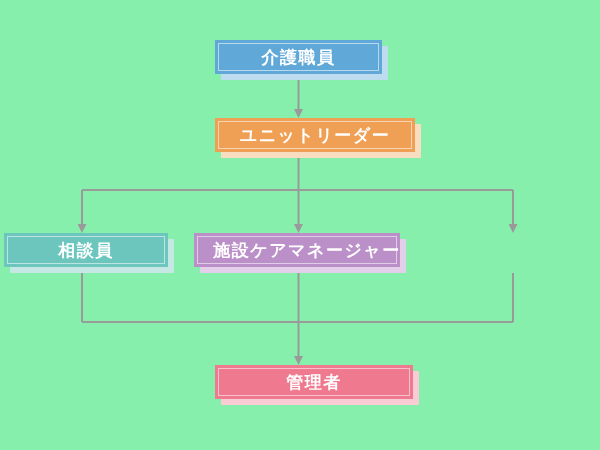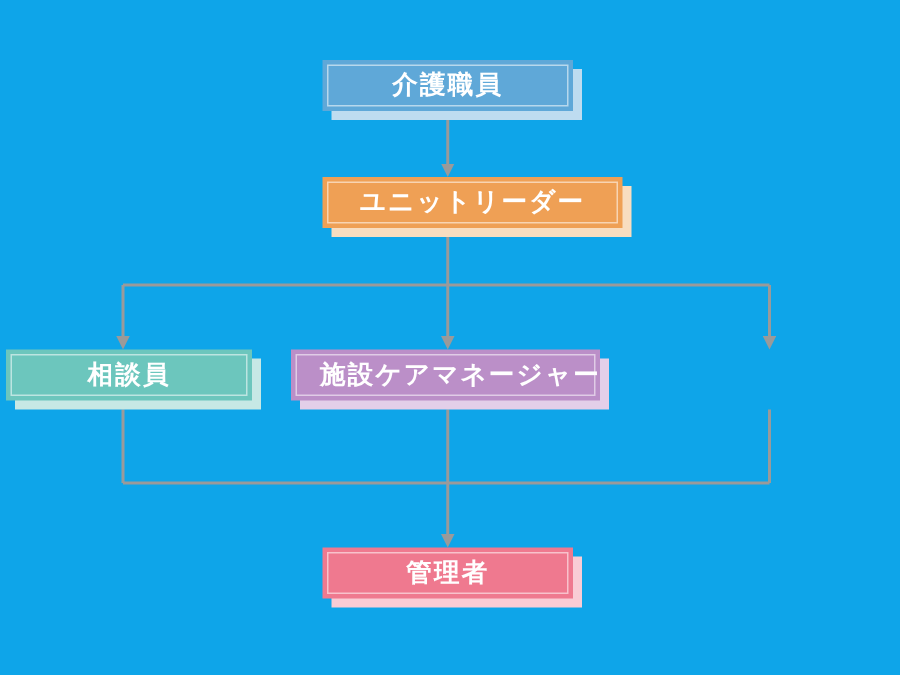--- a/index.html
+++ b/index.html
@@ -67,21 +67,21 @@
     font-weight: bold;
     font-size: 17px;
     letter-spacing: 1.5px;
     line-height: 1;
     white-space: nowrap;
   }
 </style>
 </head>
 <body style="background: rgb(255, 255, 255);">
 
-<div id="canvas" style="background: #0ea5e9;">
+<div id="canvas" style="background: #86efac;">
 
   <svg id="connectors" viewBox="0 0 600 450" width="600" height="450" aria-hidden="true">
     <defs>
       <marker id="arrowhead" markerWidth="10" markerHeight="9" refX="1" refY="4.5" orient="auto" markerUnits="userSpaceOnUse">
         <path d="M0,0 L9,4.5 L0,9 z" fill="#9a9a9a"></path>
       </marker>
     </defs>
 
     <g stroke="#9a9a9a" stroke-width="2" fill="none">
 
@@ -131,21 +131,21 @@
 
   <div class="node" style="left: 194px; top: 233px; width: 206px; height: 34px;">
     <div class="shadow" style="background: rgb(227, 207, 233);"></div>
     <div class="face" style="background: rgb(187, 143, 200); padding-left: 20px;">
       <span class="inner-rule"></span>
       <span class="label">施設ケアマネージャー</span>
     </div>
   </div>
 
 
-  <div class="node" style="left: 215px; top: 365px; width: 167px; height: 34px;">
+  <div class="node" style="left: 215px; top: 365px; width: 198px; height: 34px;">
     <div class="shadow" style="background: rgb(249, 204, 213);"></div>
     <div class="face" style="background: rgb(239, 121, 143);">
       <span class="inner-rule"></span>
       <span class="label">管理者</span>
     </div>
   </div>
 
 </div>
 
 </body></html>

